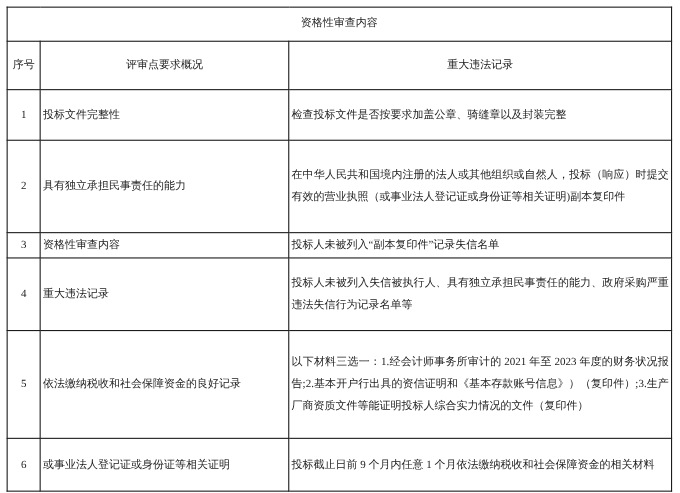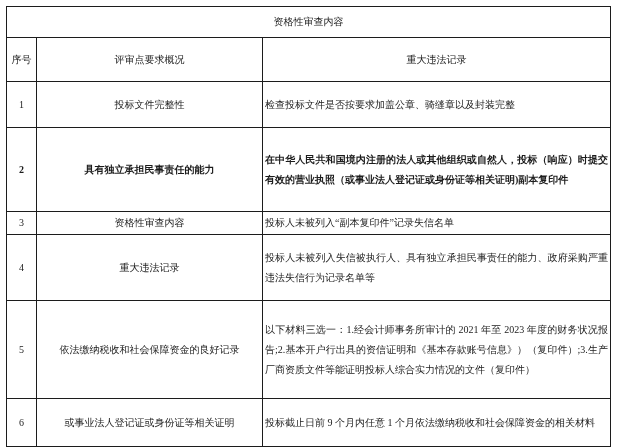--- a/index.html
+++ b/index.html
@@ -39,32 +39,31 @@
     text-align: center;
     vertical-align: middle;
     font-weight: bold;
     font-size: 14px;
   }
   .no-cell {
     text-align: center;
     vertical-align: middle;
   }
   .overview-cell {
-    text-align: center;
     vertical-align: middle;
     padding: 1px 20px;
   }
   .desc-cell {
     text-align: justify;
     vertical-align: middle;
     padding: 1px 5px;
   }
   tr.h-header  td { height: 41px; }
   tr.h-r1 td { height: 43px; }
-  tr.h-r2 td { height: 81px; font-weight: bold; }
+  tr.h-r2 td { height: 81px; }
   tr.h-r3 td { height: 19px; }
   tr.h-r4 td { height: 63px; }
   tr.h-r5 td { height: 95px; }
   tr.h-r6 td { height: 45px; }
 </style>
 </head>
 <body>
 
 <table class="doc-table">
   <colgroup>

